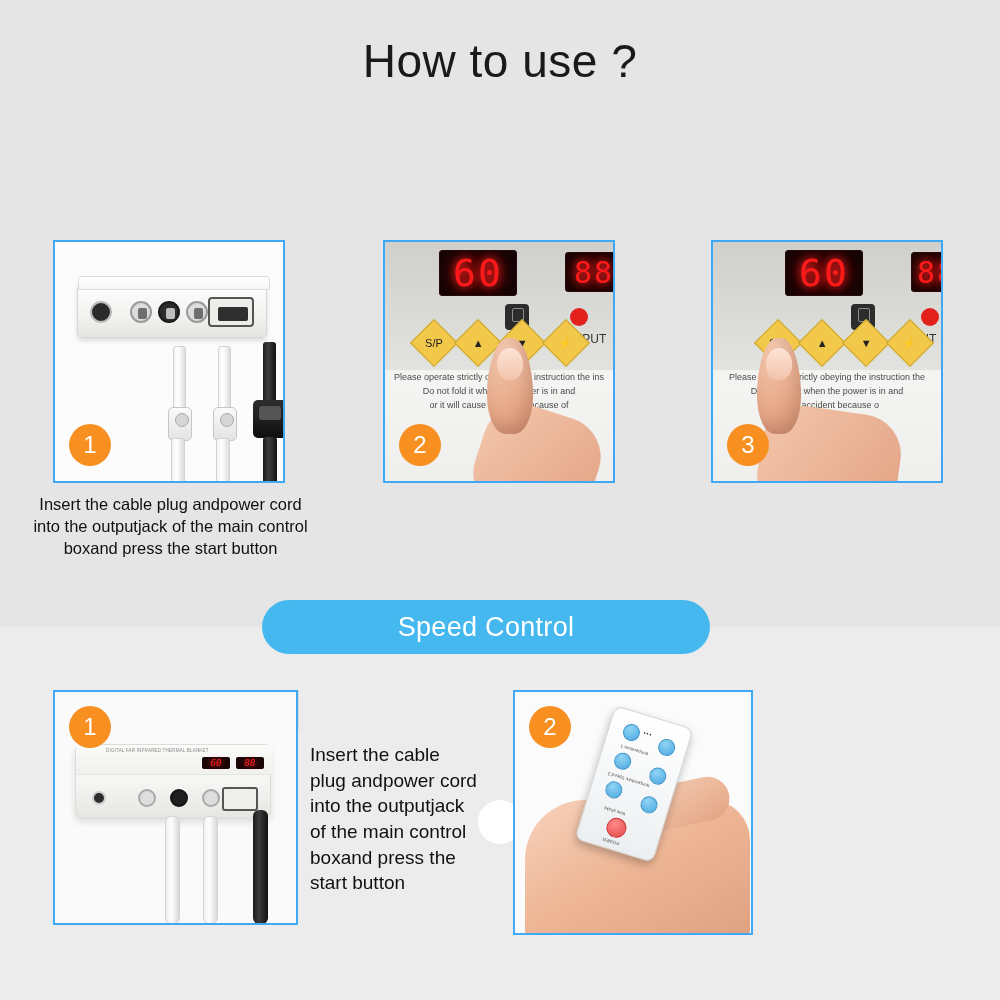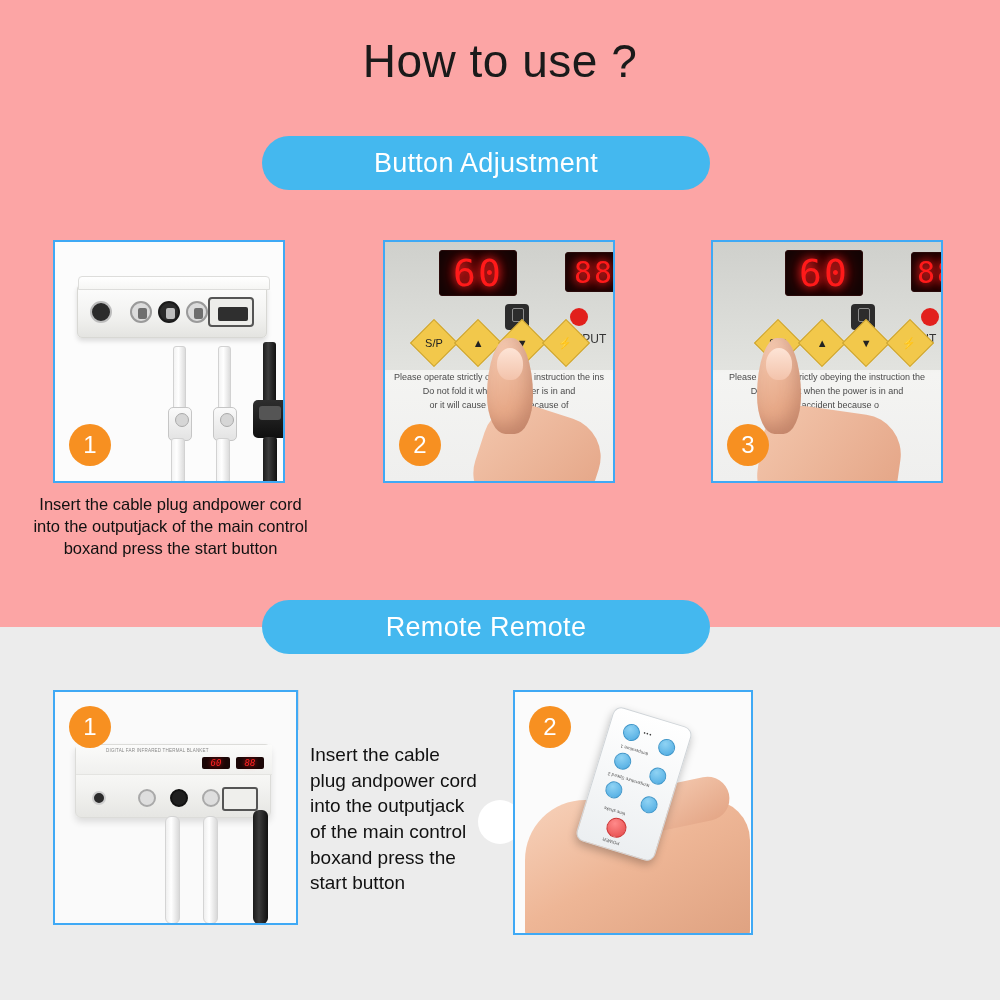--- a/index.html
+++ b/index.html
@@ -3,21 +3,21 @@
 <meta charset="utf-8">
 <style>
   * { box-sizing: border-box; }
   html, body {
     margin: 0; padding: 0;
     width: 1000px; height: 1000px;
     background: #ffffff;
     font-family: "Liberation Sans", sans-serif;
     overflow: hidden;
   }
-  .page { position: relative; width: 1000px; height: 1000px; background: #fca5a5; }
+  .page { position: relative; width: 1000px; height: 1000px; background: #e5e5e5; }
 
   
   .main-title {
     position: absolute; top: 34px; left: 0; width: 1000px;
     text-align: center;
     font-size: 46px; font-weight: 400; color: #1a1a1a;
     letter-spacing: 0.5px;
   }
 
   
@@ -206,21 +206,20 @@
 </style>
 </head>
 <body>
 
 <div class="page">
 
   <div class="grey-band"></div>
 
   <div class="main-title">How to use ?</div>
 
-  <div class="pill" id="pill-button-adj">Button Adjustment</div>
 
   <div class="frame" id="frame1">
     <div class="cbox">
       <div class="sw"></div>
       <div class="din" id="din1"></div>
       <div class="din" id="din2"></div>
       <div class="din" id="din3"></div>
       <div class="iec"></div>
     </div>
 
@@ -301,21 +300,21 @@
       <div class="fineprint" style="top:156px;">cause accident because o</div>
 
       <div class="arm" style="left:46px; top:168px; width:140px; height:110px; transform:rotate(8deg);"></div>
       <div class="finger" style="left:44px; top:96px; width:44px; height:96px;">
         <div class="nail" style="left:9px; top:10px;"></div>
       </div>
     </div>
     <div class="badge" style="left:14px; top:182px;">3</div>
   </div>
 
-  <div class="pill" id="pill-remote">Remote Remote</div>
+  <div class="pill" id="pill-remote">Speed Control</div>
 
   <div class="grey-divider"></div>
 
   <div class="frame" id="frame4">
     <div class="bigbox">
       <div class="bigbox-face">
         <div class="bb-txt" style="left:30px;">DIGITAL FAR INFRARED THERMAL BLANKET</div>
         <div class="bb-led" style="left:126px;">
           <i>60</i>
         </div>

